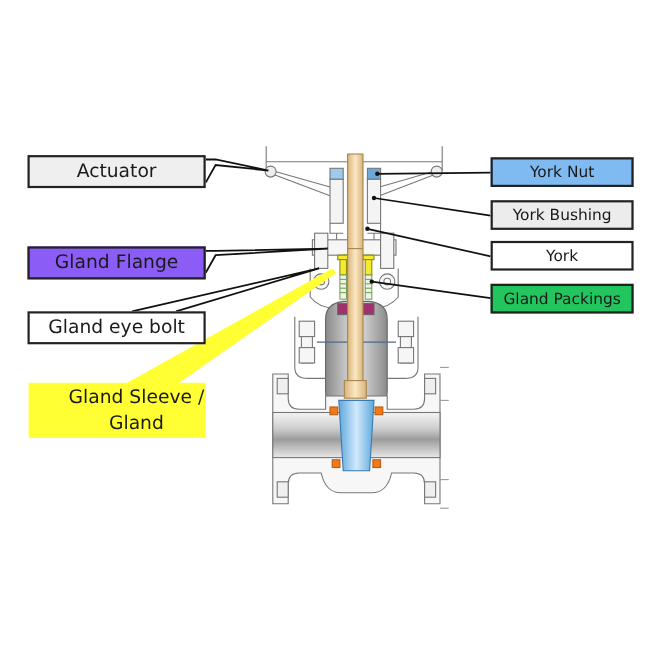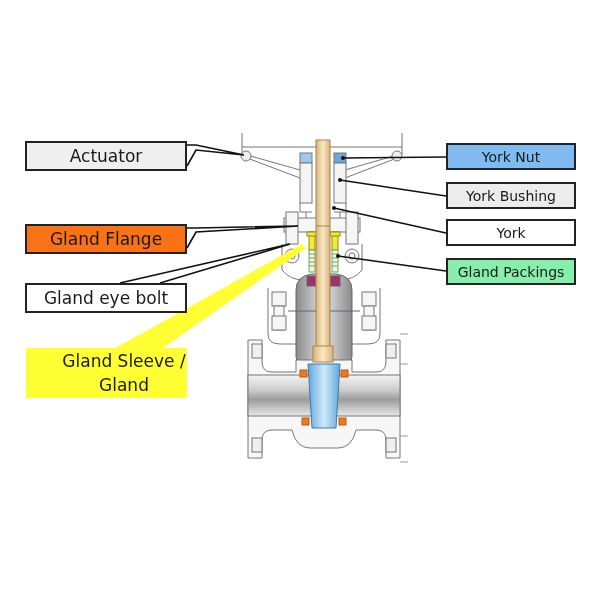--- a/index.html
+++ b/index.html
@@ -6,21 +6,21 @@
   body { width: 600px; height: 600px; position: relative; overflow: hidden; font-family: "DejaVu Sans", sans-serif; }
   #stage { position: absolute; left: 0; top: 0; width: 600px; height: 600px; }
   .label-box {
     position: absolute; box-sizing: border-box;
     border: 2px solid #222; display: flex; align-items: center; justify-content: center;
     color: #1a1a1a; white-space: nowrap;
   }
   .lbl-left { font-size: 17px; }
   .lbl-right { font-size: 14px; }
   #lbl-actuator { left: 25px; top: 141px; width: 162px; height: 30px; background: #efefef; align-items: center; }
-  #lbl-gland-flange { left: 25px; top: 224px; width: 162px; height: 30px; background: #f97316; }
+  #lbl-gland-flange { left: 25px; top: 224px; width: 162px; height: 30px; background: #8b5cf6; }
   #lbl-gland-eye-bolt { left: 25px; top: 283px; width: 162px; height: 30px; background: #ffffff; justify-content: center; }
   #lbl-gland-sleeve { left: 26px; top: 348px; width: 161px; height: 50px; background: #ffff33; border: none;
      flex-direction: column; line-height: 24px; font-size: 17px; }
   #lbl-york-nut { left: 446px; top: 143px; width: 130px; height: 27px; background: #7fbaf0; }
   #lbl-york-bushing { left: 446px; top: 182px; width: 130px; height: 27px; background: #ececec; }
   #lbl-york { left: 446px; top: 219px; width: 130px; height: 27px; background: #ffffff; }
   #lbl-gland-packings { left: 446px; top: 258px; width: 130px; height: 27px; background: #7dc242; }
 </style>
 </head>
 <body>
@@ -185,16 +185,16 @@
 
   <div id="lbl-york-nut" class="label-box lbl-right" style="background: rgb(127, 186, 240); text-align: right;">
     <span>York Nut</span>
   </div>
   <div id="lbl-york-bushing" class="label-box lbl-right" style="background: rgb(236, 236, 236);">
     <span>York Bushing</span>
   </div>
   <div id="lbl-york" class="label-box lbl-right">
     <span>York</span>
   </div>
-  <div id="lbl-gland-packings" class="label-box lbl-right" style="background: #86efac;">
+  <div id="lbl-gland-packings" class="label-box lbl-right" style="background: #22c55e;">
     <span>Gland Packings</span>
   </div>
 </div>
 
 </body></html>

